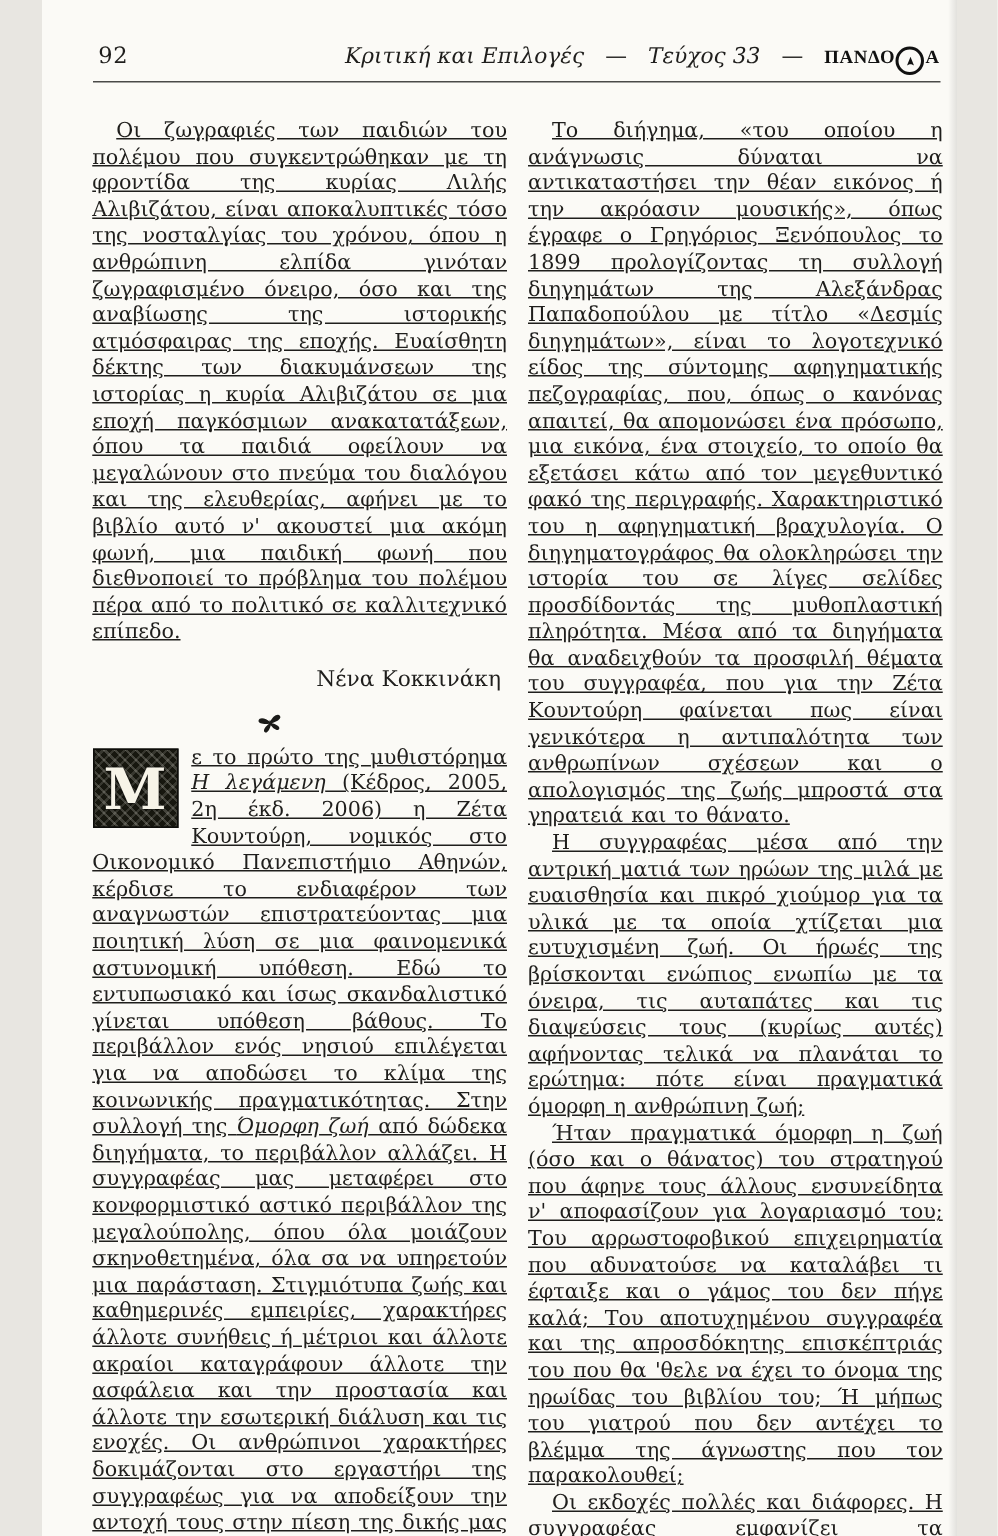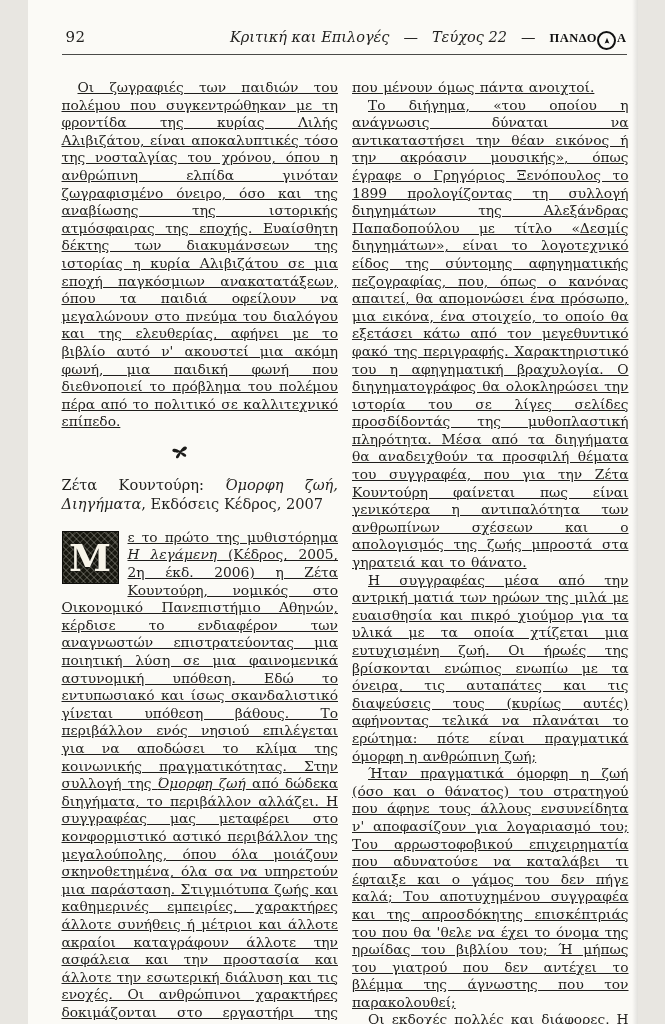--- a/index.html
+++ b/index.html
@@ -101,58 +101,55 @@
 </head>
 <body>
 
 <div class="page">
 
   <div class="running-head">
     <span class="page-number">92</span>
     <span class="header-title">
       <em class="ital">Κριτική και Επιλογές</em>
       <span>—</span>
-      <em class="ital">Τεύχος 22</em>
+      <em class="ital">Τεύχος 33</em>
       <span>—</span>
       <span class="logo">
         <span>ΠΑΝΔΟ</span>
         <span class="logo-circle">
           <svg width="8" height="8" viewBox="0 0 10 10" aria-hidden="true">
             <path d="M2 8.5 L5 1 L8 8.5 C6.2 6.8 3.8 6.8 2 8.5 Z" fill="#111"></path>
           </svg>
         </span>
         <span>Α</span>
       </span>
     </span>
   </div>
   <hr class="head-rule">
 
   <div class="columns">
 
     <div class="col">
       <p class="body-par indent">Οι ζωγραφιές των παιδιών του πολέμου που συγκεντρώθηκαν με τη φροντίδα της κυρίας Λιλής Αλιβιζάτου, είναι αποκαλυπτικές τόσο της νοσταλγίας του χρόνου, όπου η ανθρώπινη ελπίδα γινόταν ζωγραφισμένο όνειρο, όσο και της αναβίωσης της ιστορικής ατμόσφαιρας της εποχής. Ευαίσθητη δέκτης των διακυμάνσεων της ιστορίας η κυρία Αλιβιζάτου σε μια εποχή παγκόσμιων ανακατατάξεων, όπου τα παιδιά οφείλουν να μεγαλώνουν στο πνεύμα του διαλόγου και της ελευθερίας, αφήνει με το βιβλίο αυτό ν' ακουστεί μια ακόμη φωνή, μια παιδική φωνή που διεθνοποιεί το πρόβλημα του πολέμου πέρα από το πολιτικό σε καλλιτεχνικό επίπεδο.</p>
 
+      <p class="byline">Νένα Κοκκινάκη</p>
 
       <div class="ornament">
         <svg width="20" height="20" viewBox="0 0 24 24" aria-hidden="true">
           <path d="M12 12.5 C9.5 8.5, 4.5 6.5, 3.2 9.3 C2.2 12, 7.8 13.4, 11 13.6 C8.2 14.6, 4.4 17.8, 6.2 19.6 C8.1 21.2, 11 17.2, 12 15 C13 17.2, 15.9 21.2, 17.8 19.6 C19.6 17.8, 15.8 14.6, 13 13.6 C16.2 13.4, 21.8 12, 20.8 9.3 C19.5 6.5, 14.5 8.5, 12 12.5 Z M11.4 12.2 L12.6 12.2 L12.2 10.6 Z" fill="#1b1b19"></path>
         </svg>
       </div>
 
-      <h2 class="review-heading">
-        <span>Ζέτα Κουντούρη: </span><span class="ital">Όμορφη ζωή, Διηγήματα</span><span>, Εκδόσεις Κέδρος, 2007</span>
-      </h2>
 
       <p class="body-par">
         <span class="dropcap">Μ</span><span>ε το πρώτο της μυθιστόρημα </span><span class="ital">Η λεγάμενη</span><span> (Κέδρος, 2005, 2η έκδ. 2006) η Ζέτα Κουντούρη, νομικός στο Οικονομικό Πανεπιστήμιο Αθηνών, κέρδισε το ενδιαφέρον των αναγνωστών επιστρατεύοντας μια ποιητική λύση σε μια φαινομενικά αστυνομική υπόθεση. Εδώ το εντυπωσιακό και ίσως σκανδαλιστικό γίνεται υπόθεση βάθους. Το περιβάλλον ενός νησιού επιλέγεται για να αποδώσει το κλίμα της κοινωνικής πραγματικότητας. Στην συλλογή της </span><span class="ital">Όμορφη ζωή</span><span> από δώδεκα διηγήματα, το περιβάλλον αλλάζει. Η συγγραφέας μας μεταφέρει στο κονφορμιστικό αστικό περιβάλλον της μεγαλούπολης, όπου όλα μοιάζουν σκηνοθετημένα, όλα σα να υπηρετούν μια παράσταση. Στιγμιότυπα ζωής και καθημερινές εμπειρίες, χαρακτήρες άλλοτε συνήθεις ή μέτριοι και άλλοτε ακραίοι καταγράφουν άλλοτε την ασφάλεια και την προστασία και άλλοτε την εσωτερική διάλυση και τις ενοχές. Οι ανθρώπινοι χαρακτήρες δοκιμάζονται στο εργαστήρι της συγγραφέως για να αποδείξουν την αντοχή τους στην πίεση της δικής μας ανοχής σχηματίζοντας επάλληλους κύκλους</span>
       </p>
     </div>
 
     <div class="col">
-      <p class="body-par">που μένουν όμως πάντα ανοιχτοί.</p>
       <p class="body-par indent">Το διήγημα, «του οποίου η ανάγνωσις δύναται να αντικαταστήσει την θέαν εικόνος ή την ακρόασιν μουσικής», όπως έγραφε ο Γρηγόριος Ξενόπουλος το 1899 προλογίζοντας τη συλλογή διηγημάτων της Αλεξάνδρας Παπαδοπούλου με τίτλο «Δεσμίς διηγημάτων», είναι το λογοτεχνικό είδος της σύντομης αφηγηματικής πεζογραφίας, που, όπως ο κανόνας απαιτεί, θα απομονώσει ένα πρόσωπο, μια εικόνα, ένα στοιχείο, το οποίο θα εξετάσει κάτω από τον μεγεθυντικό φακό της περιγραφής. Χαρακτηριστικό του η αφηγηματική βραχυλογία. Ο διηγηματογράφος θα ολοκληρώσει την ιστορία του σε λίγες σελίδες προσδίδοντάς της μυθοπλαστική πληρότητα. Μέσα από τα διηγήματα θα αναδειχθούν τα προσφιλή θέματα του συγγραφέα, που για την Ζέτα Κουντούρη φαίνεται πως είναι γενικότερα η αντιπαλότητα των ανθρωπίνων σχέσεων και ο απολογισμός της ζωής μπροστά στα γηρατειά και το θάνατο.</p>
       <p class="body-par indent">Η συγγραφέας μέσα από την αντρική ματιά των ηρώων της μιλά με ευαισθησία και πικρό χιούμορ για τα υλικά με τα οποία χτίζεται μια ευτυχισμένη ζωή. Οι ήρωές της βρίσκονται ενώπιος ενωπίω με τα όνειρα, τις αυταπάτες και τις διαψεύσεις τους (κυρίως αυτές) αφήνοντας τελικά να πλανάται το ερώτημα: πότε είναι πραγματικά όμορφη η ανθρώπινη ζωή;</p>
       <p class="body-par indent">Ήταν πραγματικά όμορφη η ζωή (όσο και ο θάνατος) του στρατηγού που άφηνε τους άλλους ενσυνείδητα ν' αποφασίζουν για λογαριασμό του; Του αρρωστοφοβικού επιχειρηματία που αδυνατούσε να καταλάβει τι έφταιξε και ο γάμος του δεν πήγε καλά; Του αποτυχημένου συγγραφέα και της απροσδόκητης επισκέπτριάς του που θα 'θελε να έχει το όνομα της ηρωίδας του βιβλίου του; Ή μήπως του γιατρού που δεν αντέχει το βλέμμα της άγνωστης που τον παρακολουθεί;</p>
       <p class="body-par indent">Οι εκδοχές πολλές και διάφορες. Η συγγραφέας εμφανίζει τα διαδραματιζόμενα σε πλήθος παρακλάδια που μπορούν να δώσουν πολλές και πειστικές απαντήσεις. Η εκδοχή του αναγνώστη είναι το ζητούμενο. Και το σημαντικότερο.</p>
     </div>
 
   </div>
 </div>
 
 </body></html>

